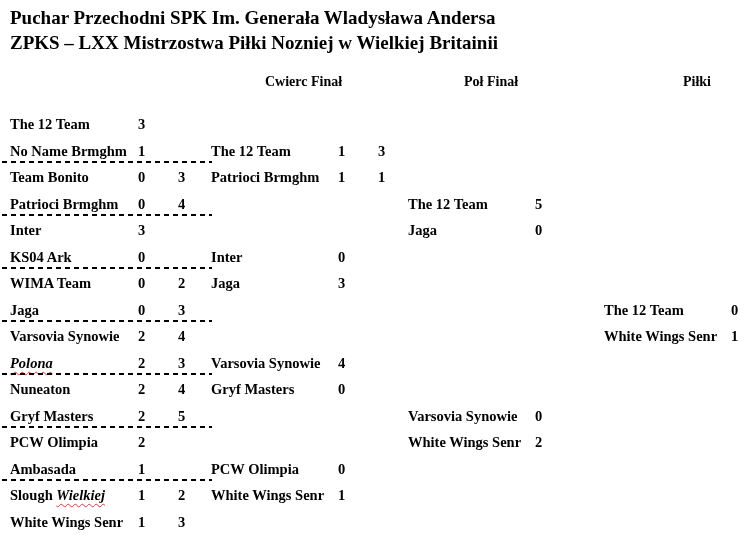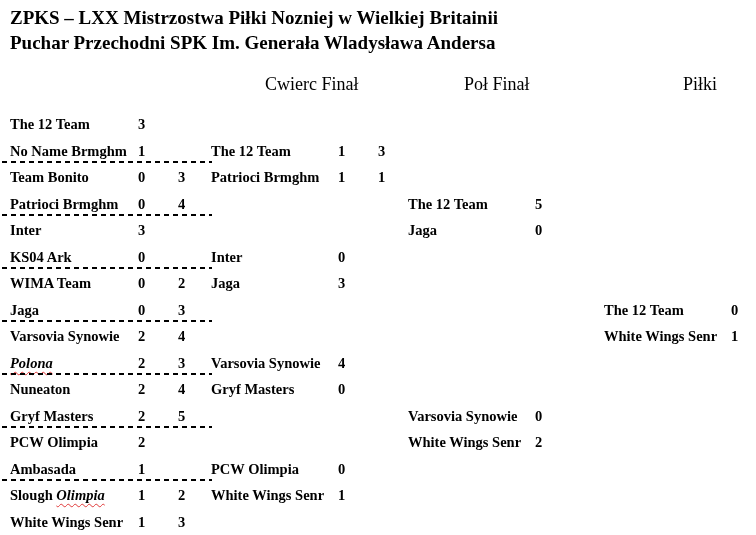--- a/index.html
+++ b/index.html
@@ -12,21 +12,21 @@
     overflow: hidden;
   }
   .page { position: absolute; inset: 0; background: #fff; }
   .title {
     position: absolute; left: 10px; top: 5px;
     font-size: 19px; font-weight: bold; line-height: 25px;
     white-space: nowrap;
   }
   .hdr {
     position: absolute; top: 74px;
-    font-size: 18px; font-weight: normal; white-space: nowrap;
+    font-size: 14px; font-weight: bold; white-space: nowrap;
   }
   .row {
     position: absolute; height: 18px; line-height: 18px;
     font-size: 14.5px; font-weight: bold; white-space: nowrap;
   }
   .row .name { position: absolute; left: 0; }
   .row .s1 { position: absolute; left: 127px; }
   .row .s2 { position: absolute; left: 167px; }
   .col1 { left: 10px; }
   .col1 .s1 { left: 128px; }
@@ -44,22 +44,22 @@
     text-underline-offset: 3px;
     font-style: italic;
   }
 </style>
 </head>
 <body>
 
 <div class="page">
 
   <div class="title">
+    <div>Puchar Przechodni SPK Im. Generała Wladysława Andersa</div>
     <div>ZPKS – LXX Mistrzostwa Piłki Nozniej w Wielkiej Britainii</div>
-    <div>Puchar Przechodni SPK Im. Generała Wladysława Andersa</div>
   </div>
 
   <div class="hdr" style="left:265px">Cwierc Finał</div>
   <div class="hdr" style="left:464px">Poł Finał</div>
   <div class="hdr" style="left:683px">Piłki</div>
 
   <div class="row col1" style="top:115px">
     <span class="name">The 12 Team</span>
     <span class="s1">3</span>
     <span class="s2"></span>
@@ -137,21 +137,21 @@
     <span class="s2"></span>
   </div>
   <div class="row col1" style="top:460px">
     <span class="name">Ambasada</span>
     <span class="s1">1</span>
     <span class="s2"></span>
   </div>
   <div class="sep" style="top:479px"></div>
 
   <div class="row col1" style="top:486px">
-    <span class="name"><span>Slough </span><span class="squiggle">Olimpia</span></span>
+    <span class="name"><span>Slough </span><span class="squiggle">Wielkiej</span></span>
     <span class="s1">1</span>
     <span class="s2">2</span>
   </div>
   <div class="row col1" style="top:513px">
     <span class="name">White Wings Senr</span>
     <span class="s1">1</span>
     <span class="s2">3</span>
   </div>
 
   <div class="row col2" style="top:142px">

